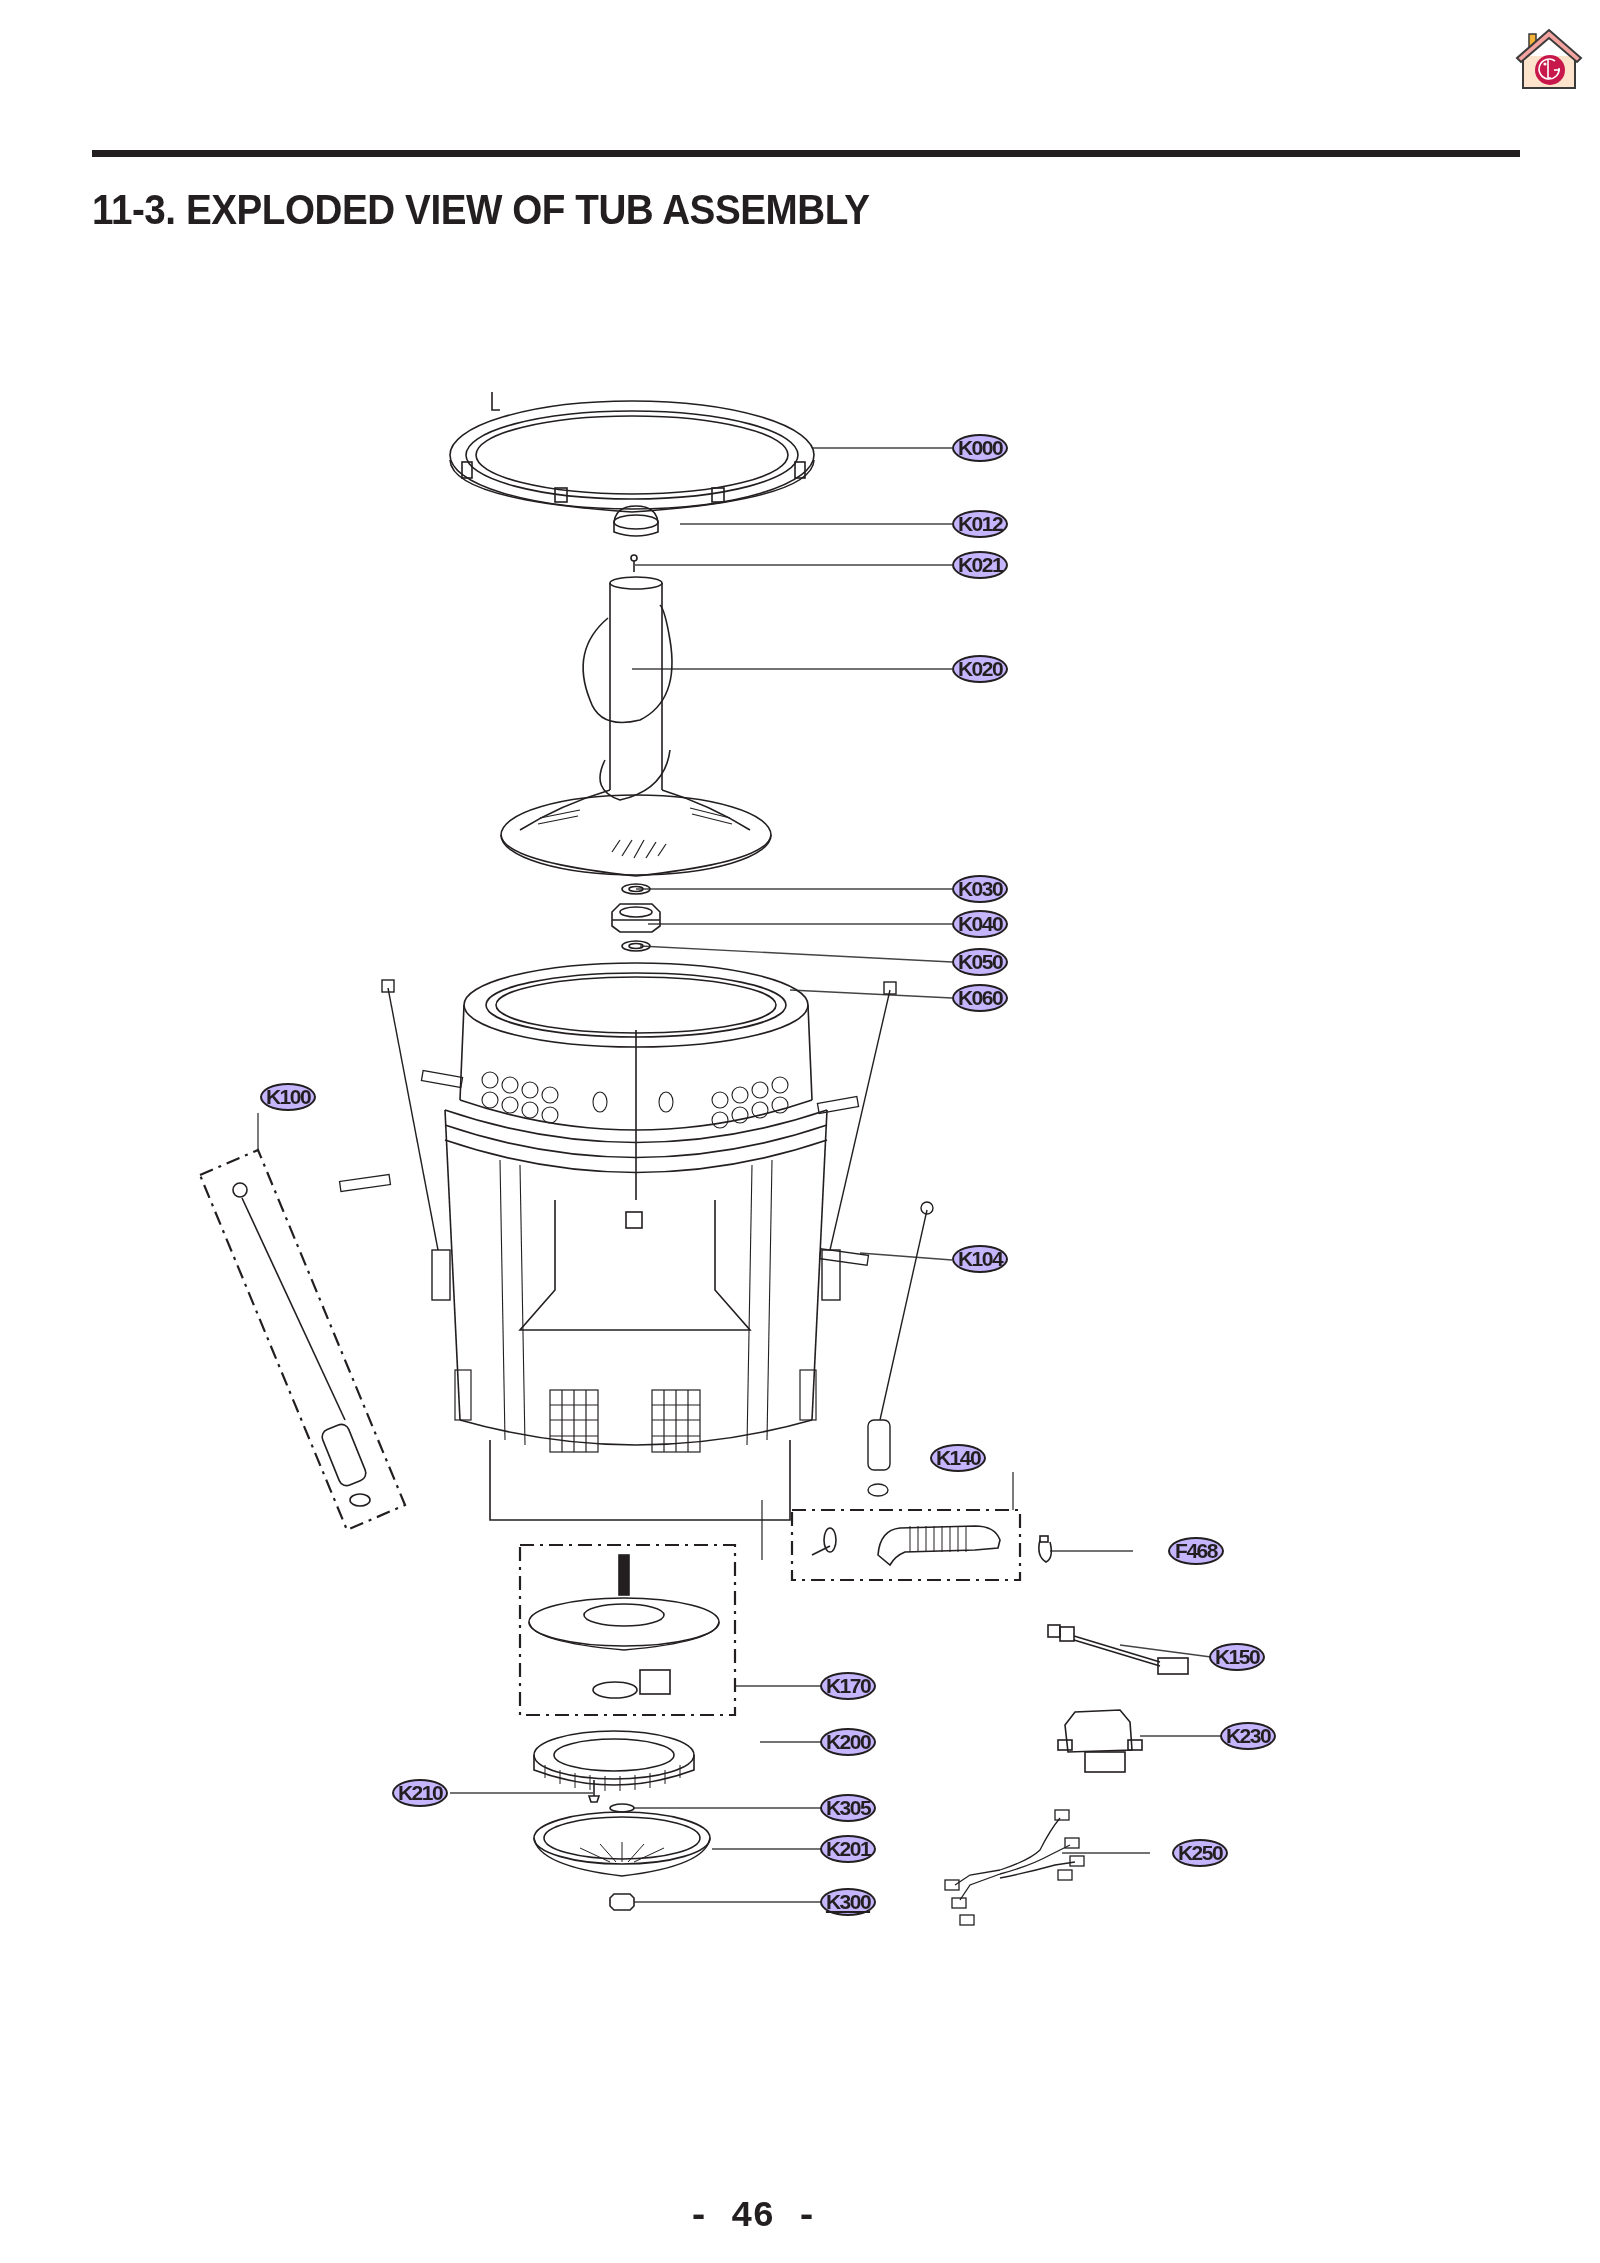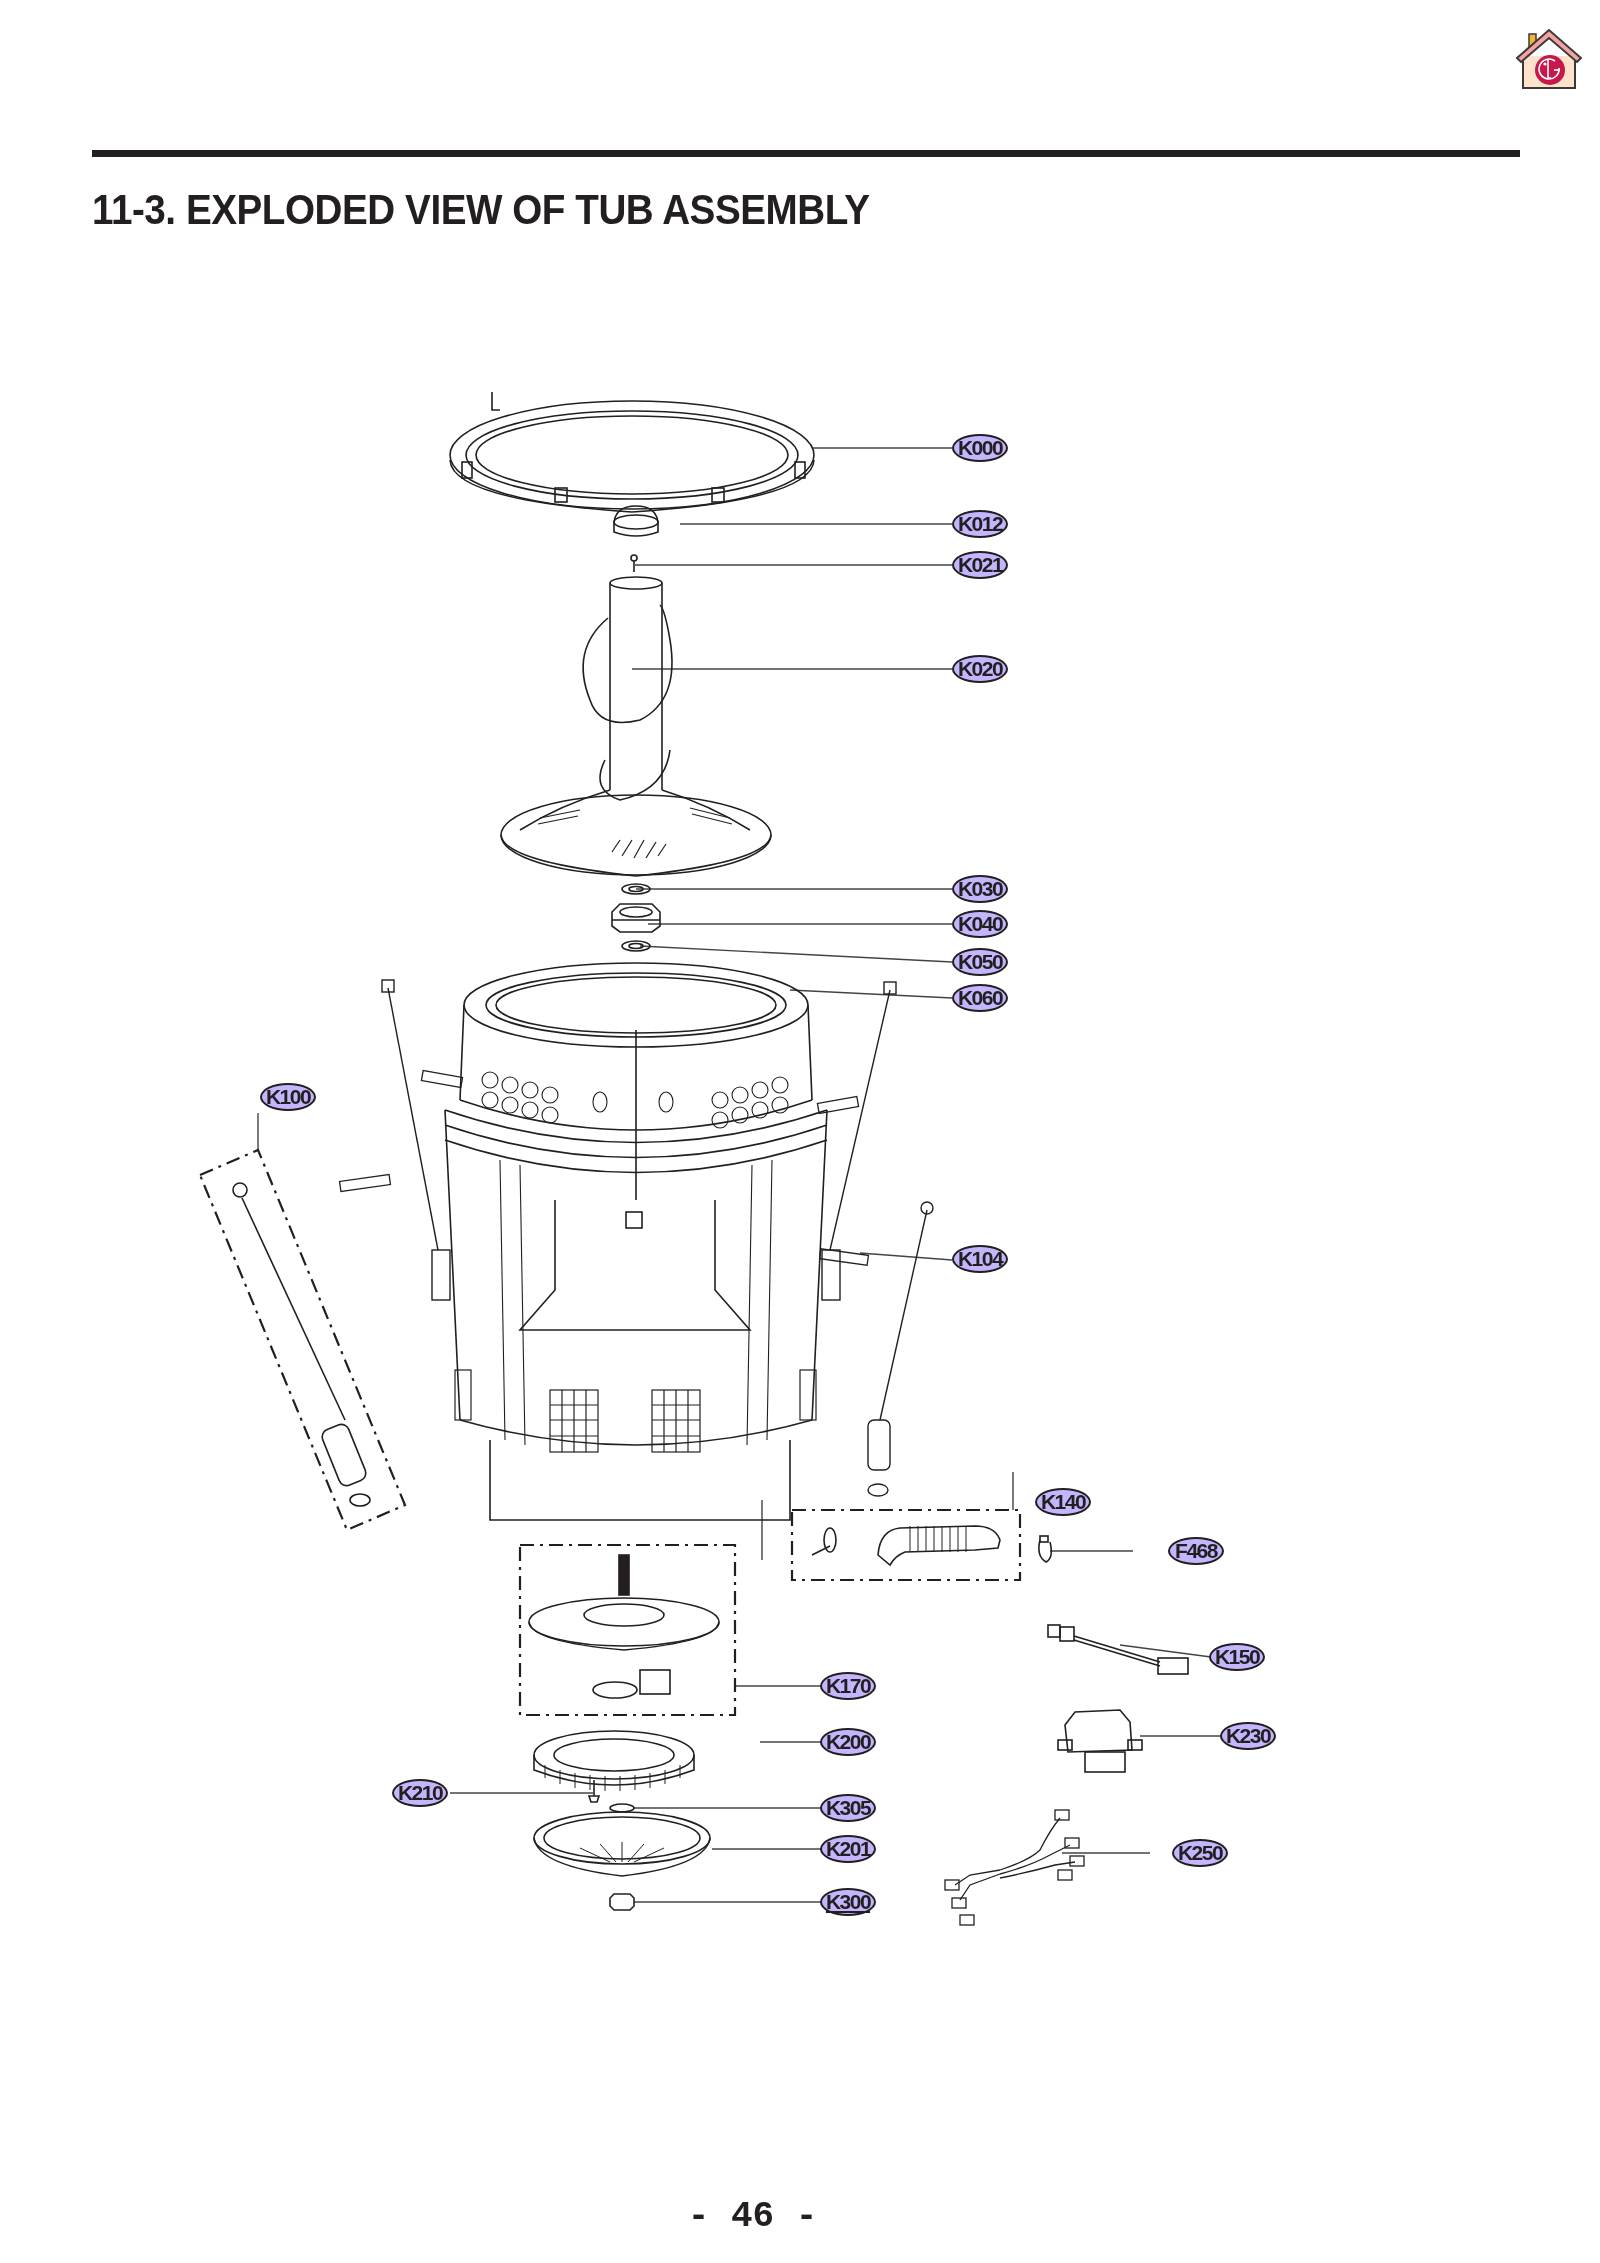--- a/index.html
+++ b/index.html
@@ -319,21 +319,21 @@
 <div class="callout" style="left:952px;top:434px;">K000</div>
 <div class="callout" style="left:952px;top:510px;">K012</div>
 <div class="callout" style="left:952px;top:551px;">K021</div>
 <div class="callout" style="left:952px;top:655px;">K020</div>
 <div class="callout" style="left:952px;top:875px;">K030</div>
 <div class="callout" style="left:952px;top:910px;">K040</div>
 <div class="callout" style="left:952px;top:948px;">K050</div>
 <div class="callout" style="left:952px;top:984px;">K060</div>
 <div class="callout" style="left:226px;top:1083px;margin-left:34px;">K100</div>
 <div class="callout" style="left:952px;top:1245px;">K104</div>
-<div class="callout" style="left:1035px;top:1444px;margin-top:44px;">K140</div>
+<div class="callout" style="left:930px;top:1444px;">K140</div>
 <div class="callout" style="left:1168px;top:1537px;">F468</div>
 <div class="callout" style="left:1209px;top:1643px;">K150</div>
 <div class="callout" style="left:820px;top:1672px;">K170</div>
 <div class="callout" style="left:820px;top:1728px;">K200</div>
 <div class="callout" style="left:1220px;top:1722px;">K230</div>
 <div class="callout" style="left:392px;top:1779px;">K210</div>
 <div class="callout" style="left:820px;top:1794px;">K305</div>
 <div class="callout" style="left:820px;top:1835px;">K201</div>
 <div class="callout" style="left:1148px;top:1839px;margin-left:24px;">K250</div>
 <div class="callout" style="left:820px;top:1888px;text-decoration:underline;">K300</div>

